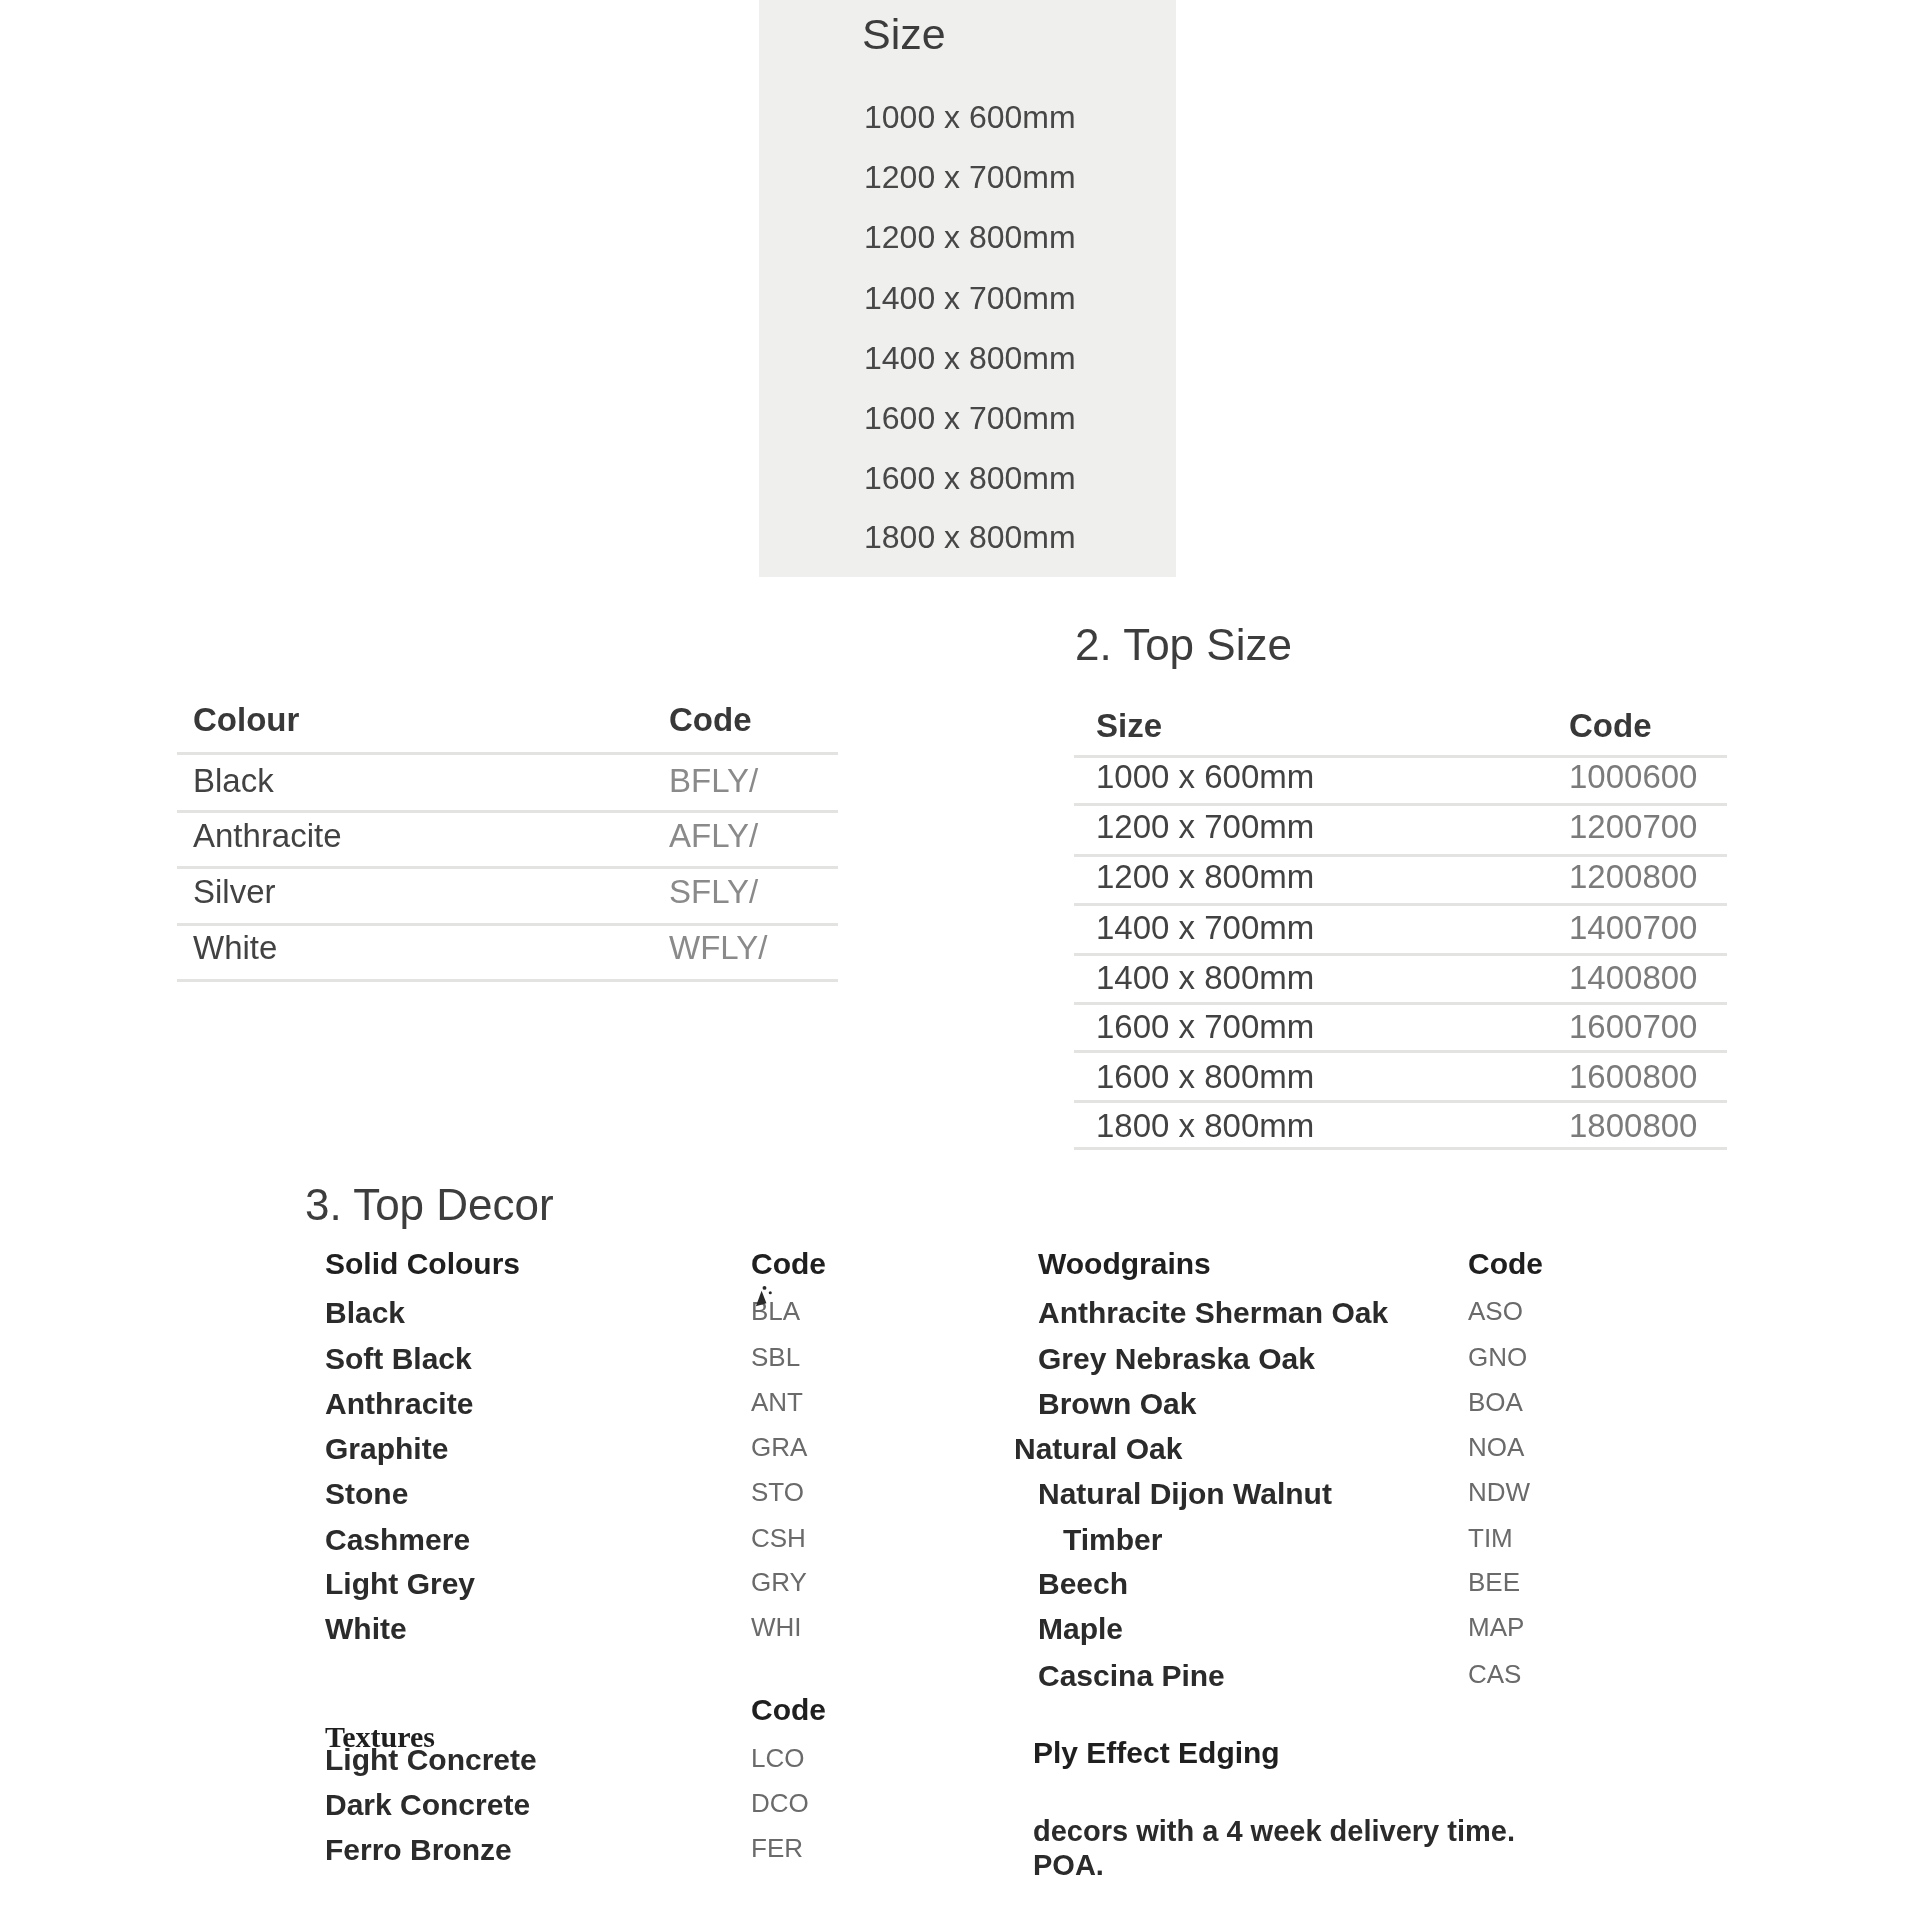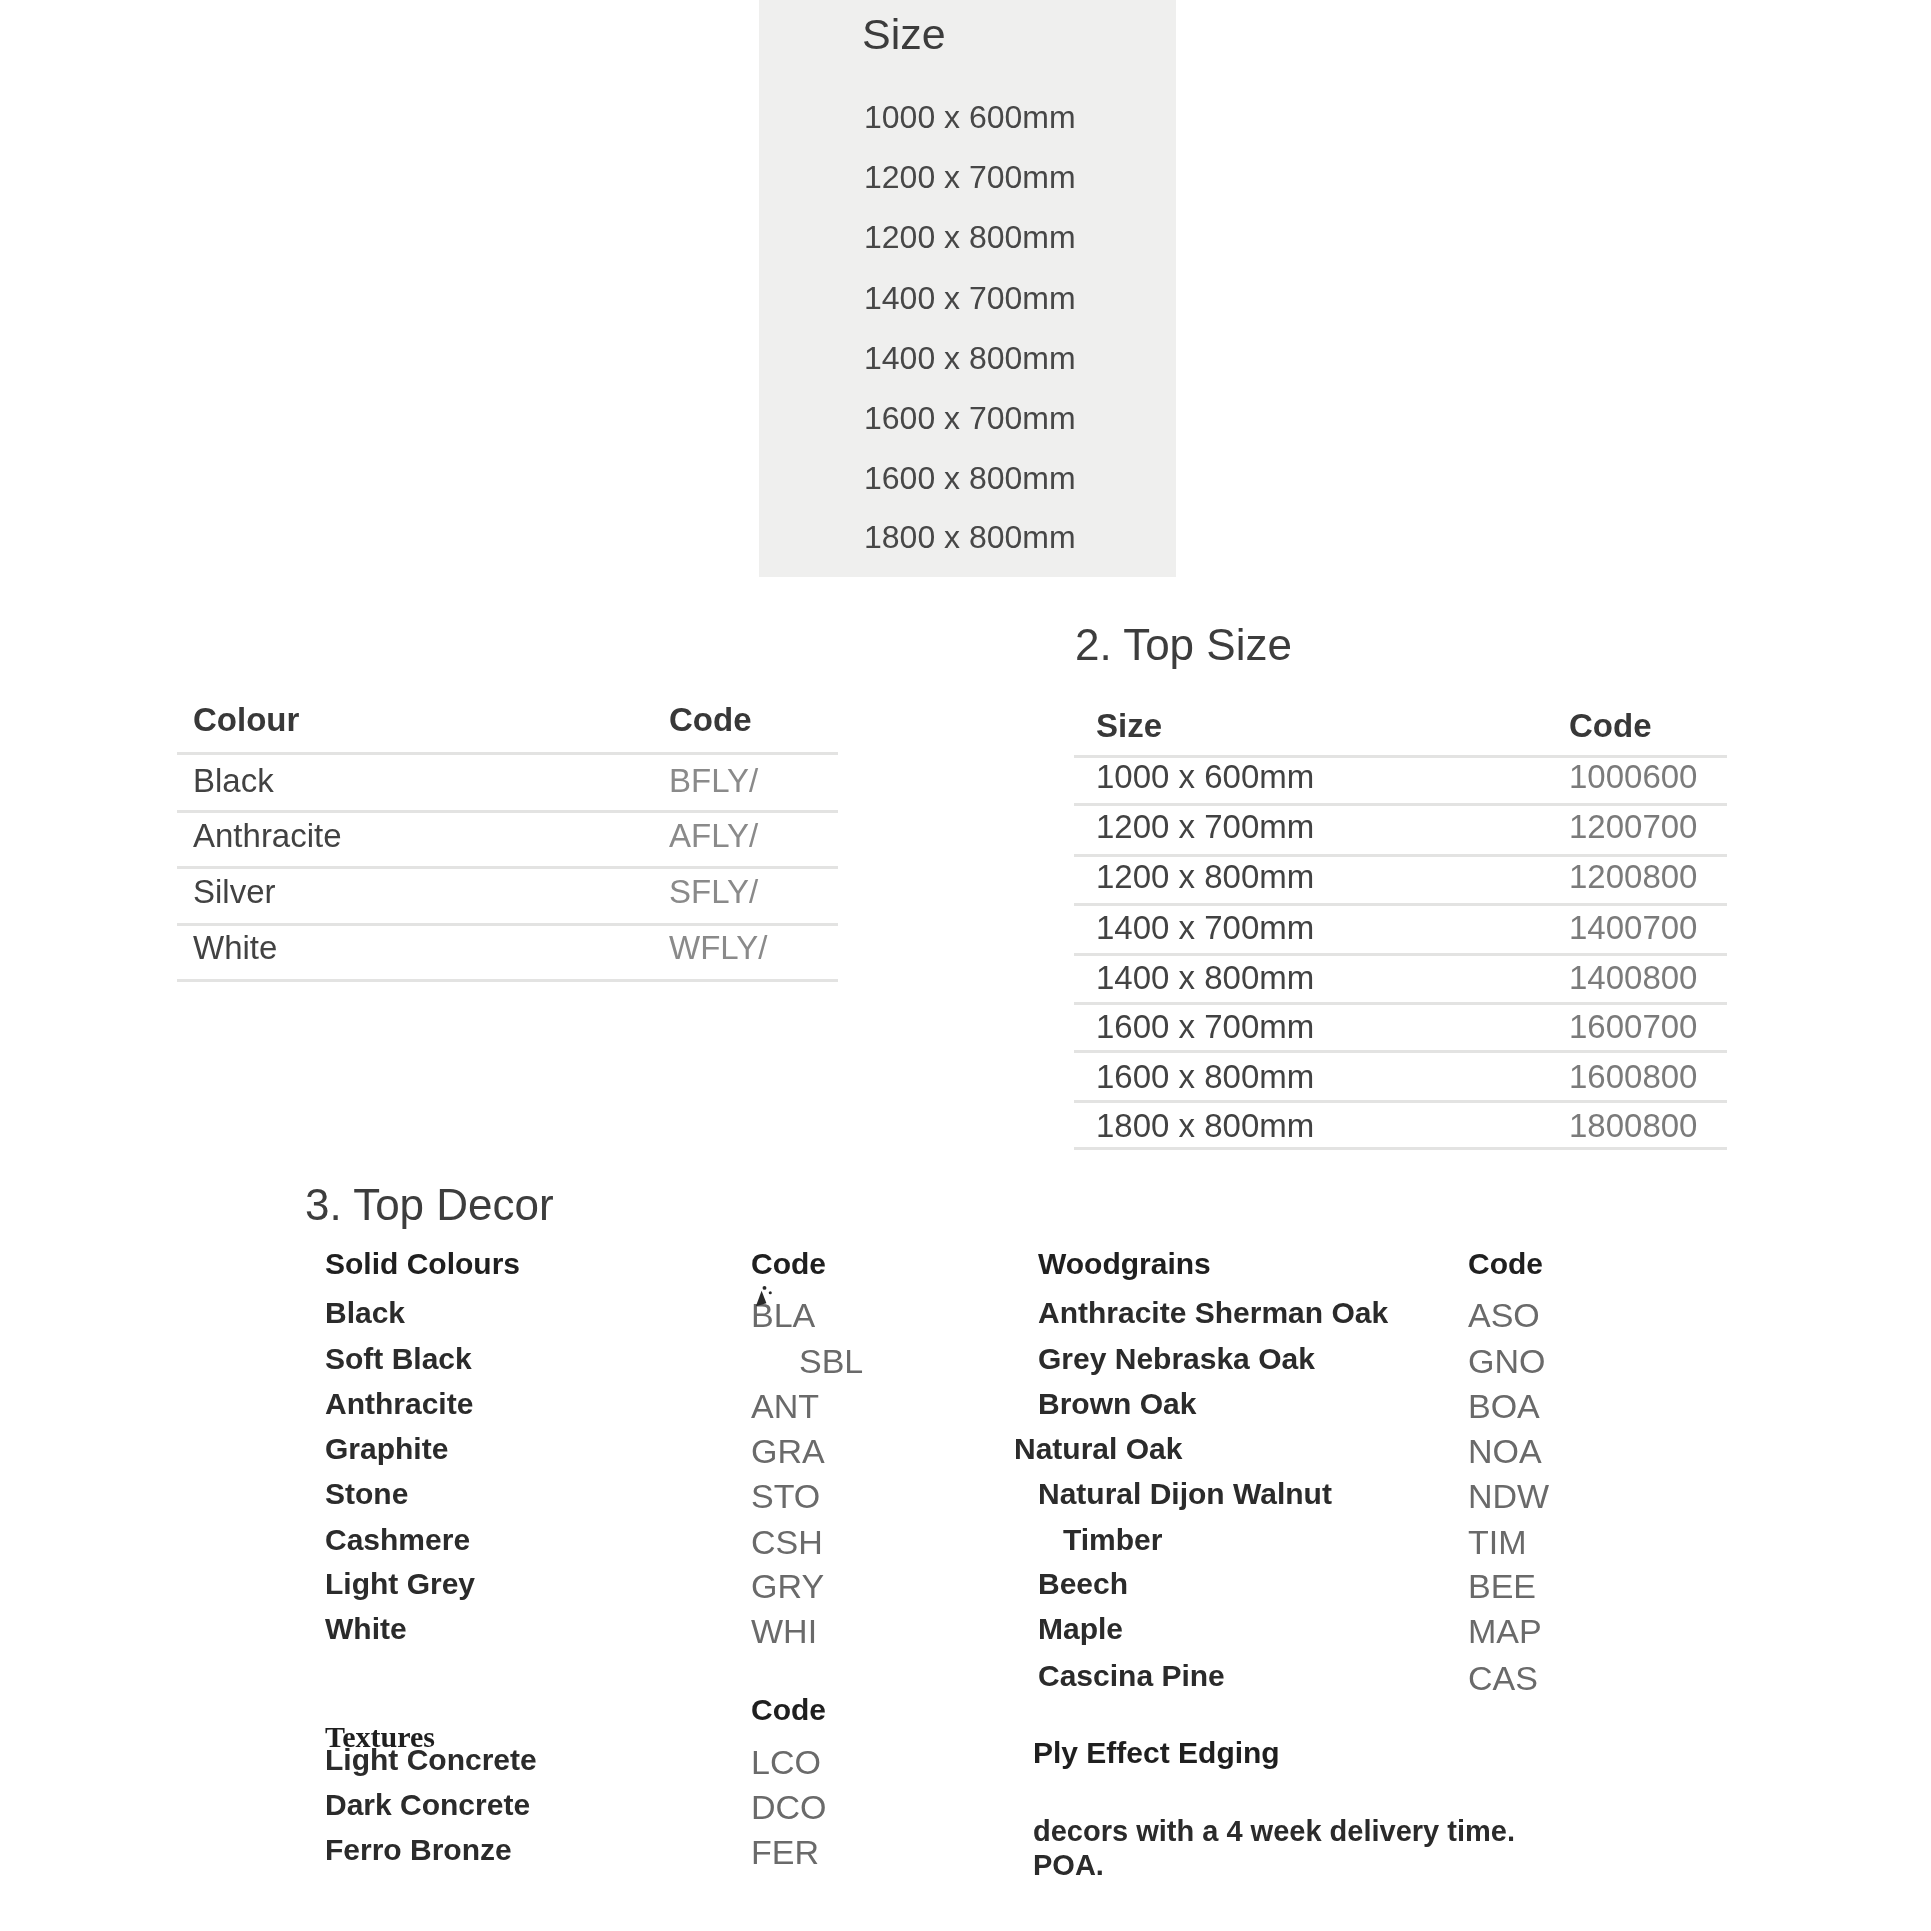--- a/index.html
+++ b/index.html
@@ -16,21 +16,21 @@
   .h1{font-size:44px;font-weight:400;color:#3d3d3d;}
   
   .tbl-h{font-size:33px;font-weight:600;color:#383838;}
   .tbl-cell{font-size:33px;font-weight:400;color:#424242;}
   .tbl-code{font-size:33px;font-weight:400;color:#8a8a8a;}
   .tbl-code2{font-size:33px;font-weight:400;color:#7b7b7b;}
   .sep{position:absolute;height:2.9px;background:#e3e3e2;}
   
   .decor-h{font-size:30px;font-weight:700;color:#1f1f1f;}
   .decor-label{font-size:30px;font-weight:700;color:#2b2b2b;}
-  .decor-code{font-size:34px;font-weight:400;color:#6a6a6a;}
+  .decor-code{font-size:26px;font-weight:400;color:#6a6a6a;}
   .para-line{font-size:29px;font-weight:600;color:#2b2b2b;}
 </style>
 </head>
 <body>
 
 <div class="page">
 
   <section class="size-panel">
     <div class="panel-title" style="top:9.7px;">Size</div>
     <div class="panel-item" style="top:99px;">1000 x 600mm</div>
@@ -103,21 +103,21 @@
   <div class="sep" style="left:1074px;top:1147px;width:653px;"></div>
 
   <div class="abs h1" style="left:305px;top:1180px;">3. Top Decor</div>
 
   <div class="abs decor-h" style="left:325px;top:1247px;">Solid Colours</div>
   <div class="abs decor-h" style="left:751px;top:1247px;">Code</div>
 
   <div class="abs decor-label" style="left:325px;top:1296px;">Black</div>
   <div class="abs decor-code" style="left:751px;top:1296px;">BLA</div>
   <div class="abs decor-label" style="left:325px;top:1342px;">Soft Black</div>
-  <div class="abs decor-code" style="left:751px;top:1342px;margin-left:48px;">SBL</div>
+  <div class="abs decor-code" style="left:751px;top:1342px;">SBL</div>
   <div class="abs decor-label" style="left:325px;top:1387px;">Anthracite</div>
   <div class="abs decor-code" style="left:751px;top:1387px;">ANT</div>
   <div class="abs decor-label" style="left:325px;top:1432px;">Graphite</div>
   <div class="abs decor-code" style="left:751px;top:1432px;">GRA</div>
   <div class="abs decor-label" style="left:325px;top:1477px;">Stone</div>
   <div class="abs decor-code" style="left:751px;top:1477px;">STO</div>
   <div class="abs decor-label" style="left:325px;top:1523px;">Cashmere</div>
   <div class="abs decor-code" style="left:751px;top:1523px;">CSH</div>
   <div class="abs decor-label" style="left:325px;top:1567px;">Light Grey</div>
   <div class="abs decor-code" style="left:751px;top:1567px;">GRY</div>

